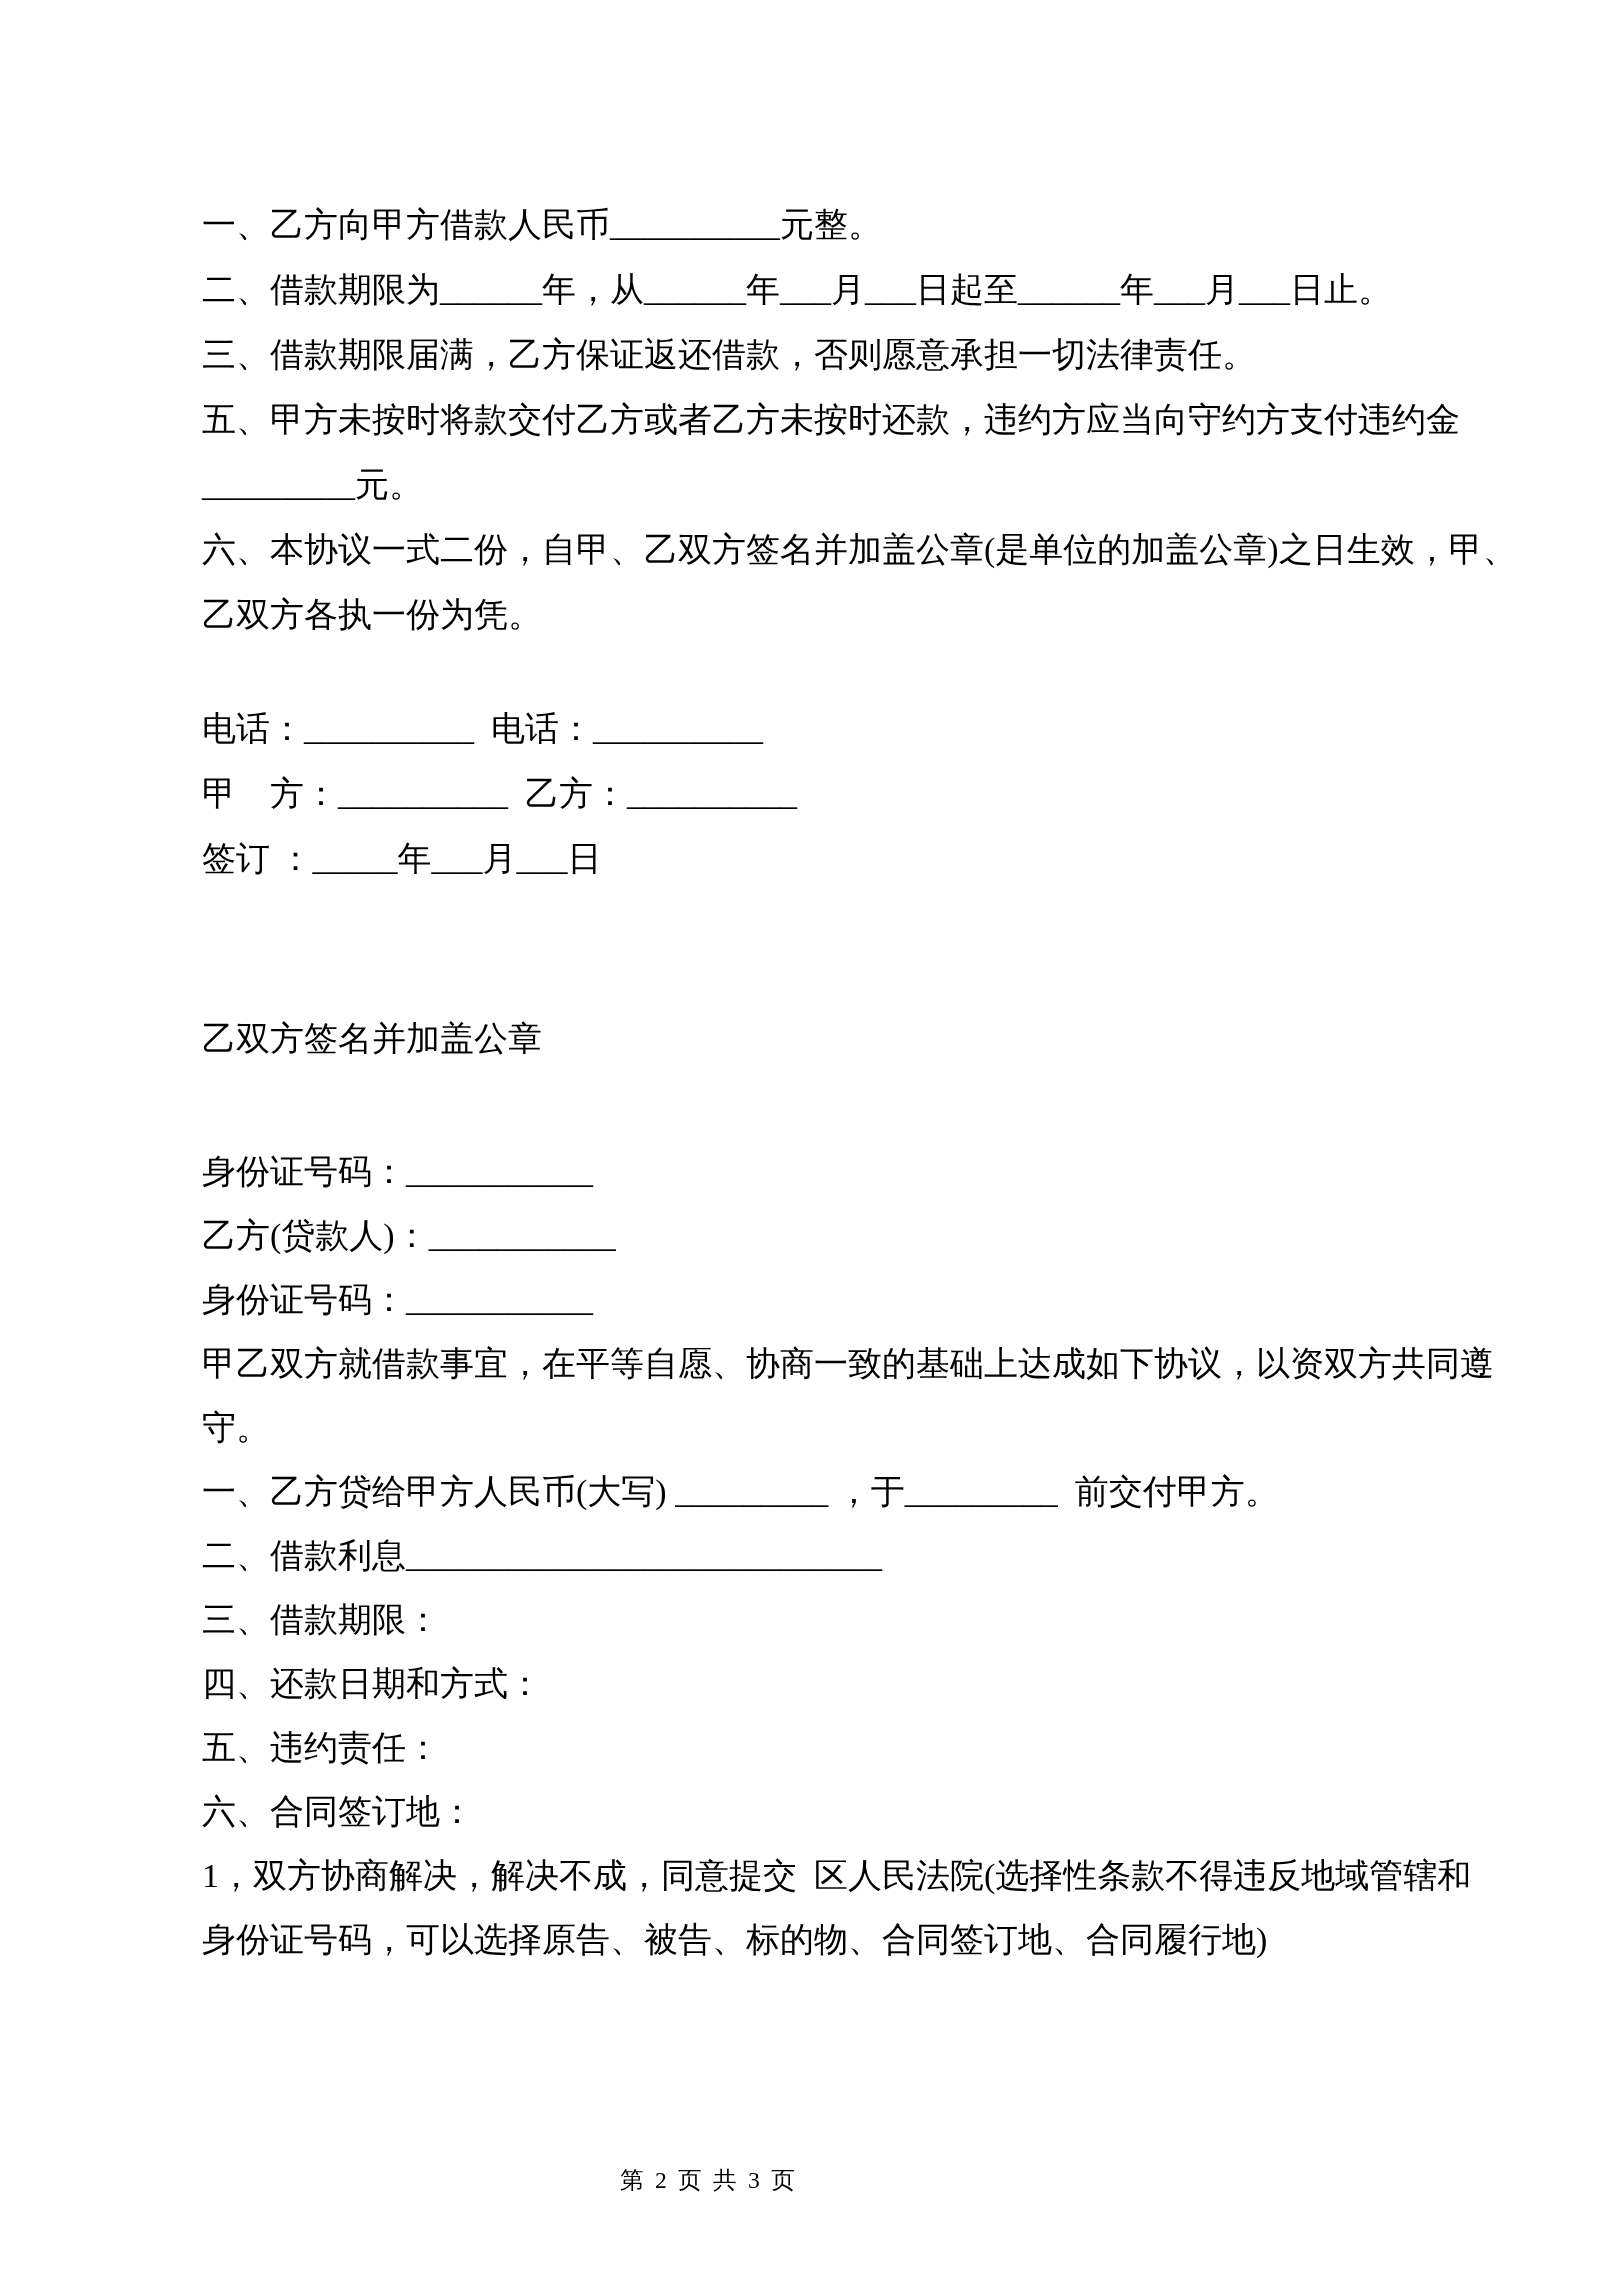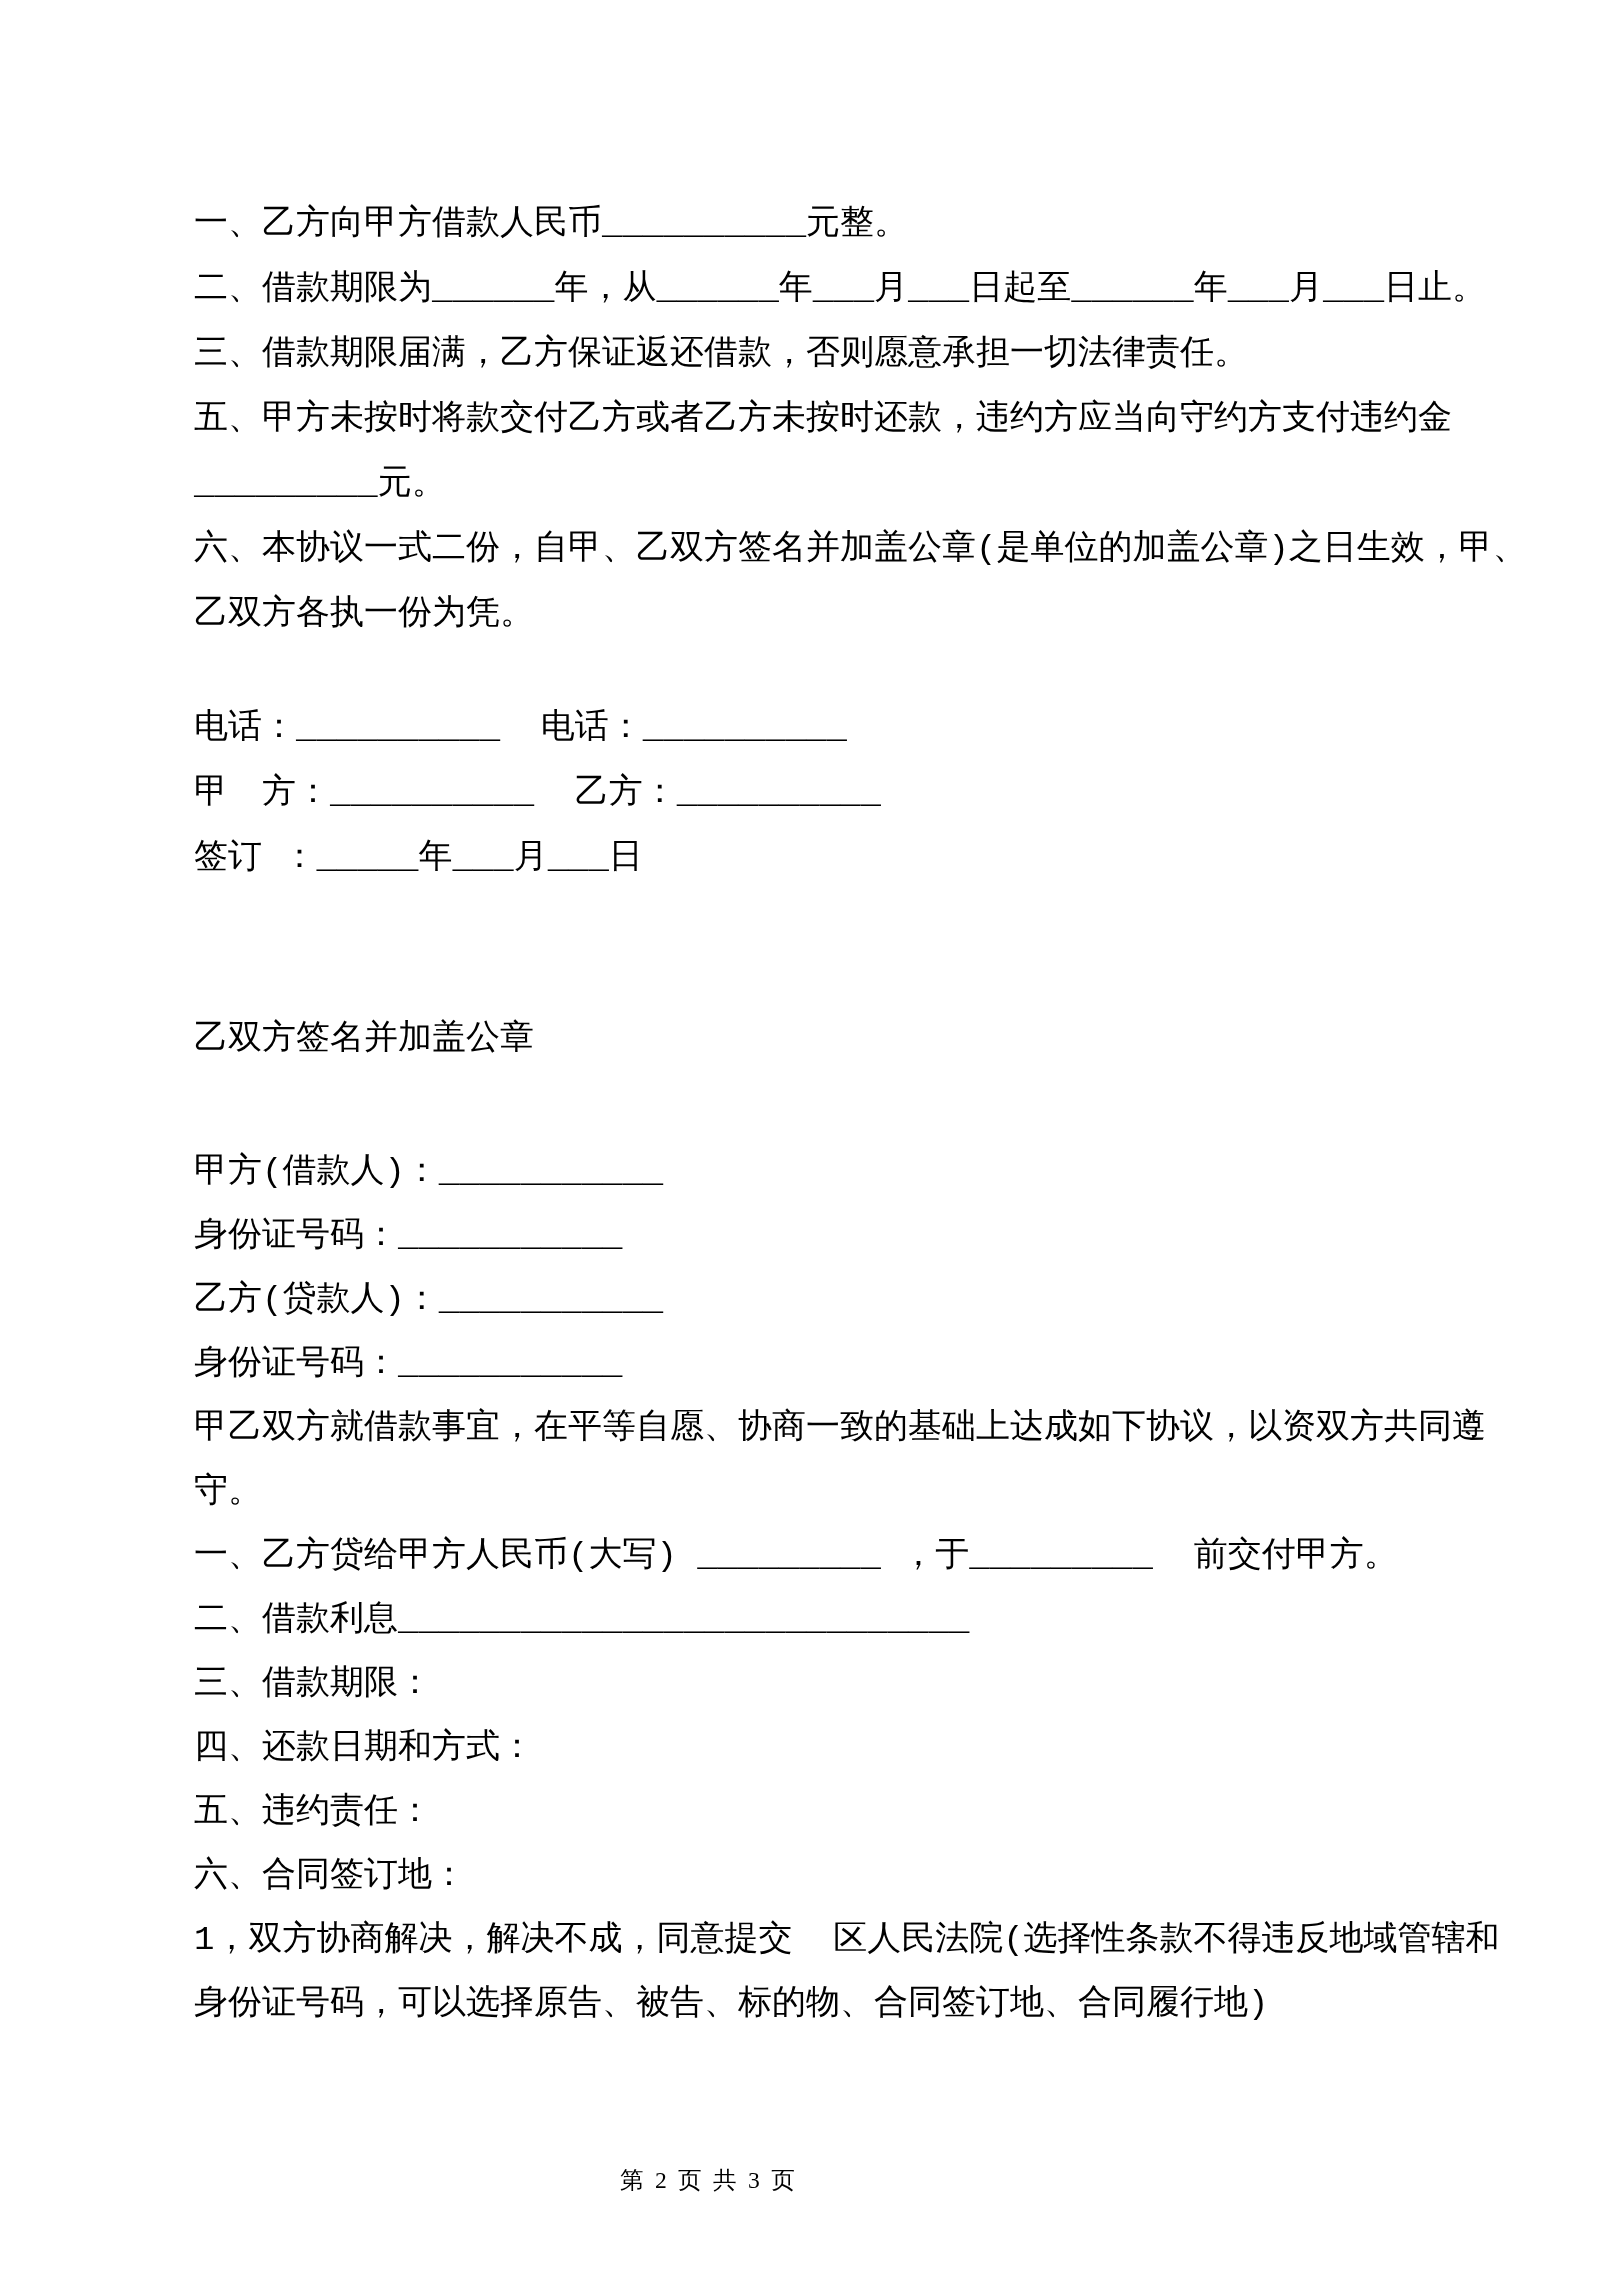--- a/index.html
+++ b/index.html
@@ -10,24 +10,23 @@
     width: 1623px;
     height: 2294px;
     background: #ffffff;
     color: #000000;
     position: relative;
     font-family: "Liberation Serif", "DejaVu Serif", serif;
     overflow: hidden;
   }
   .doc {
     position: absolute;
-    left: 194px;
+    left: 202px;
     top: 192px;
     width: 1346px;
-    font-family: Liberation Mono, monospace;
   }
   .line {
     font-size: 34px;
     line-height: 65px;
     white-space: pre;
     letter-spacing: 0px;
   }
   .sec2 .line {
     line-height: 64px;
   }
@@ -67,21 +66,20 @@
     <div class="line">签订 ：_____年___月___日</div>
   </div>
 
   <div class="spacer-b"></div>
 
   <div class="sec2">
     <div class="line">乙双方签名并加盖公章</div>
 
     <div class="spacer-c"></div>
 
-    <div class="line">甲方(借款人)：___________</div>
     <div class="line">身份证号码：___________</div>
     <div class="line">乙方(贷款人)：___________</div>
     <div class="line">身份证号码：___________</div>
     <div class="line">甲乙双方就借款事宜，在平等自愿、协商一致的基础上达成如下协议，以资双方共同遵</div>
     <div class="line">守。</div>
     <div class="line">一、乙方贷给甲方人民币(大写) _________ ，于_________  前交付甲方。</div>
     <div class="line">二、借款利息____________________________</div>
     <div class="line">三、借款期限：</div>
     <div class="line">四、还款日期和方式：</div>
     <div class="line">五、违约责任：</div>

